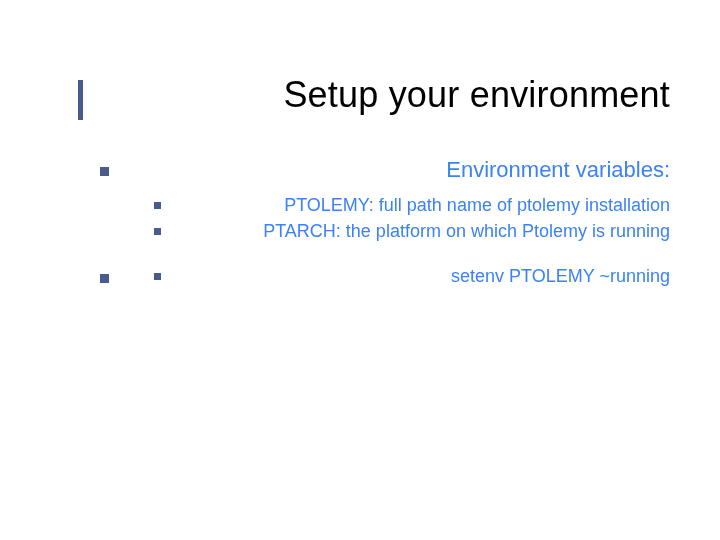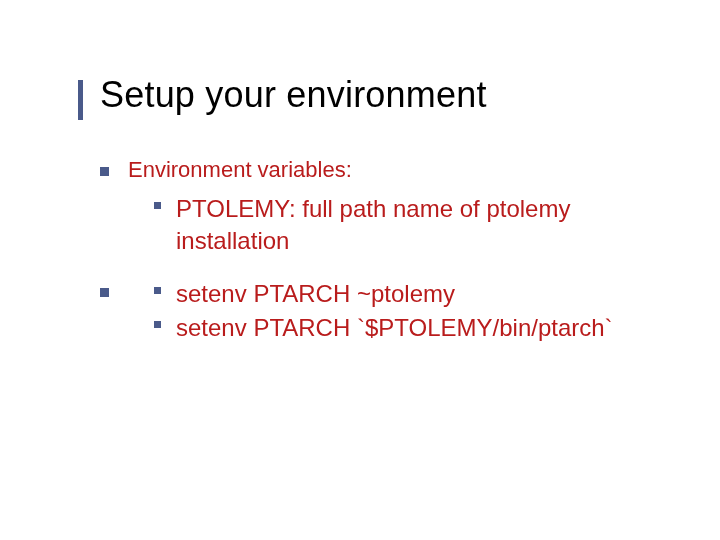--- a/index.html
+++ b/index.html
@@ -7,20 +7,21 @@
     width: 720px;
     height: 540px;
     background: #ffffff;
     font-family: Verdana, Geneva, sans-serif;
     color: #000;
     position: relative;
     overflow: hidden;
   }
   .slide {
     padding: 74px 50px 0 100px;
+    text-align: right;
   }
   .title-wrap {
     position: relative;
     margin-bottom: 28px;
   }
   .accent-bar {
     position: absolute;
     left: -22px;
     top: 6px;
     width: 5px;
@@ -29,39 +30,39 @@
   }
   .title {
     font-size: 36px;
     font-weight: 400;
     letter-spacing: 0.2px;
     color: #000;
   }
   .level1 {
     list-style: none;
     font-size: 22px;
-    color: #b91c1c;
+    color: #3b82f6;
     margin-top: 41px;
   }
   .level1 > li {
     position: relative;
     padding-left: 28px;
     margin-bottom: 6px;
   }
   .level1 > li > .sq {
     position: absolute;
     left: 0;
     top: 10px;
     width: 9px;
     height: 9px;
     background: #4a5a8a;
   }
   .level2 {
     list-style: none;
-    font-size: 24px;
+    font-size: 18px;
     margin: 10px 0 20px 26px;
   }
   .level2 > li {
     position: relative;
     padding-left: 22px;
     margin-bottom: 2px;
     line-height: 1.35;
   }
   .level2 > li > .sq {
     position: absolute;
@@ -84,29 +85,29 @@
 
   <ul class="level1">
     <li>
       <span class="sq"></span>
       <span class="l1-label">Environment variables:</span>
       <ul class="level2">
         <li>
           <span class="sq"></span>
           <span>PTOLEMY: full path name of ptolemy installation</span>
         </li>
+        <li>
+          <span class="sq"></span>
+          <span>PTARCH: the platform on which Ptolemy is running</span>
+        </li>
       </ul>
     </li>
     <li>
       <span class="sq"></span>
       <ul class="level2">
         <li>
           <span class="sq"></span>
-          <span>setenv PTARCH ~ptolemy</span>
-        </li>
-        <li>
-          <span class="sq"></span>
-          <span>setenv PTARCH `$PTOLEMY/bin/ptarch`</span>
+          <span>setenv PTOLEMY ~running</span>
         </li>
       </ul>
     </li>
   </ul>
 </div>
 
 </body></html>

